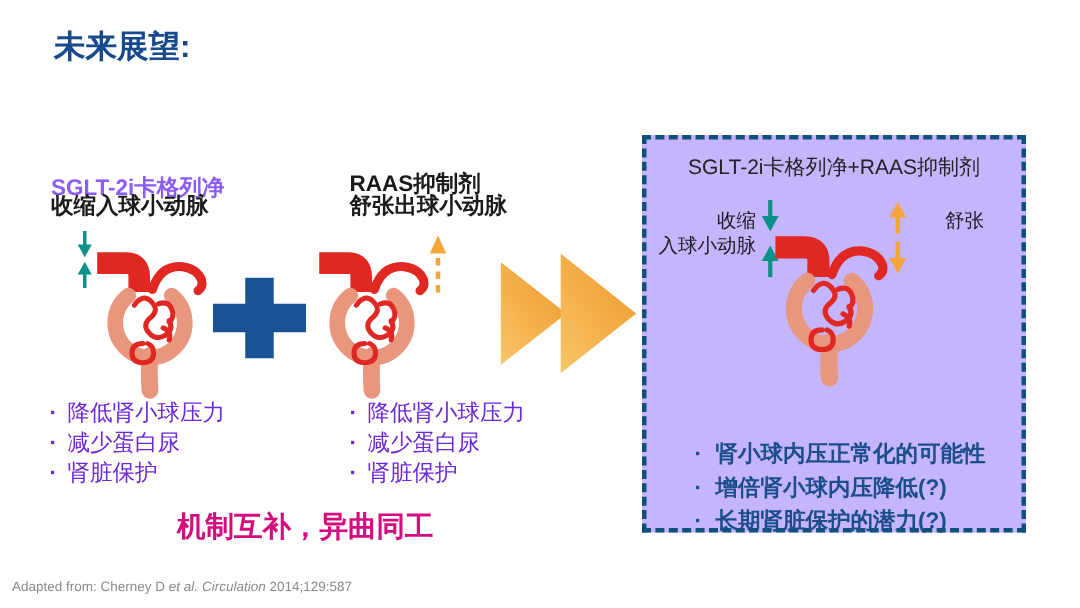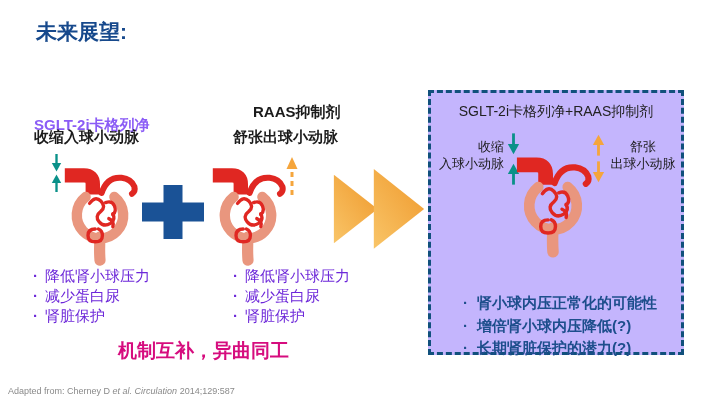--- a/index.html
+++ b/index.html
@@ -102,21 +102,21 @@
   <ul class="abs bullets" style="left:32px;top:268px;">
     <li>降低肾小球压力</li>
     <li>减少蛋白尿</li>
     <li>肾脏保护</li>
   </ul>
 
   <svg class="abs" style="left:142px;top:185px;" width="62" height="54" viewBox="0 0 62 54">
     <path d="M21.5,0 H40.5 V17.5 H62 V36.5 H40.5 V54 H21.5 V36.5 H0 V17.5 H21.5 Z" fill="#1A5296"></path>
   </svg>
 
-  <div class="abs col-header black-header" style="left:233px;top:103px;margin-left:20px;">RAAS抑制剂</div>
+  <div class="abs col-header black-header" style="left:233px;top:113px;">RAAS抑制剂</div>
   <div class="abs col-header black-header" style="left:233px;top:128px;">舒张出球小动脉</div>
   <svg class="abs" style="left:208px;top:157px;" width="80" height="112" viewBox="0 0 100 140">
       <use href="#glom"></use>
     </svg>
   <svg class="abs orange" style="left:285px;top:156px;" width="14" height="42" viewBox="0 0 14 42">
       <use href="#arrUpDashed"></use>
     </svg>
   <ul class="abs bullets" style="left:232px;top:268px;">
     <li>降低肾小球压力</li>
     <li>减少蛋白尿</li>
@@ -153,21 +153,20 @@
       <svg width="13" height="26" viewBox="0 0 12 20">
           <use href="#arrUp"></use>
         </svg>
       <svg width="13" height="26" viewBox="0 0 12 20" style="margin-top:1px;">
           <use href="#arrDown"></use>
         </svg>
     </div>
 
     <div class="abs side-label" style="left:173px;top:45px;width:78px;text-align:center;">
       <div>舒张</div>
-      <div>出球小动脉</div>
     </div>
 
     <ul class="abs bullets result" style="left:31px;top:180px;margin-top:22px;">
       <li>肾小球内压正常化的可能性</li>
       <li>增倍肾小球内压降低(?)</li>
       <li>长期肾脏保护的潜力(?)</li>
     </ul>
   </div>
 
   <div class="abs tagline">机制互补，异曲同工</div>

